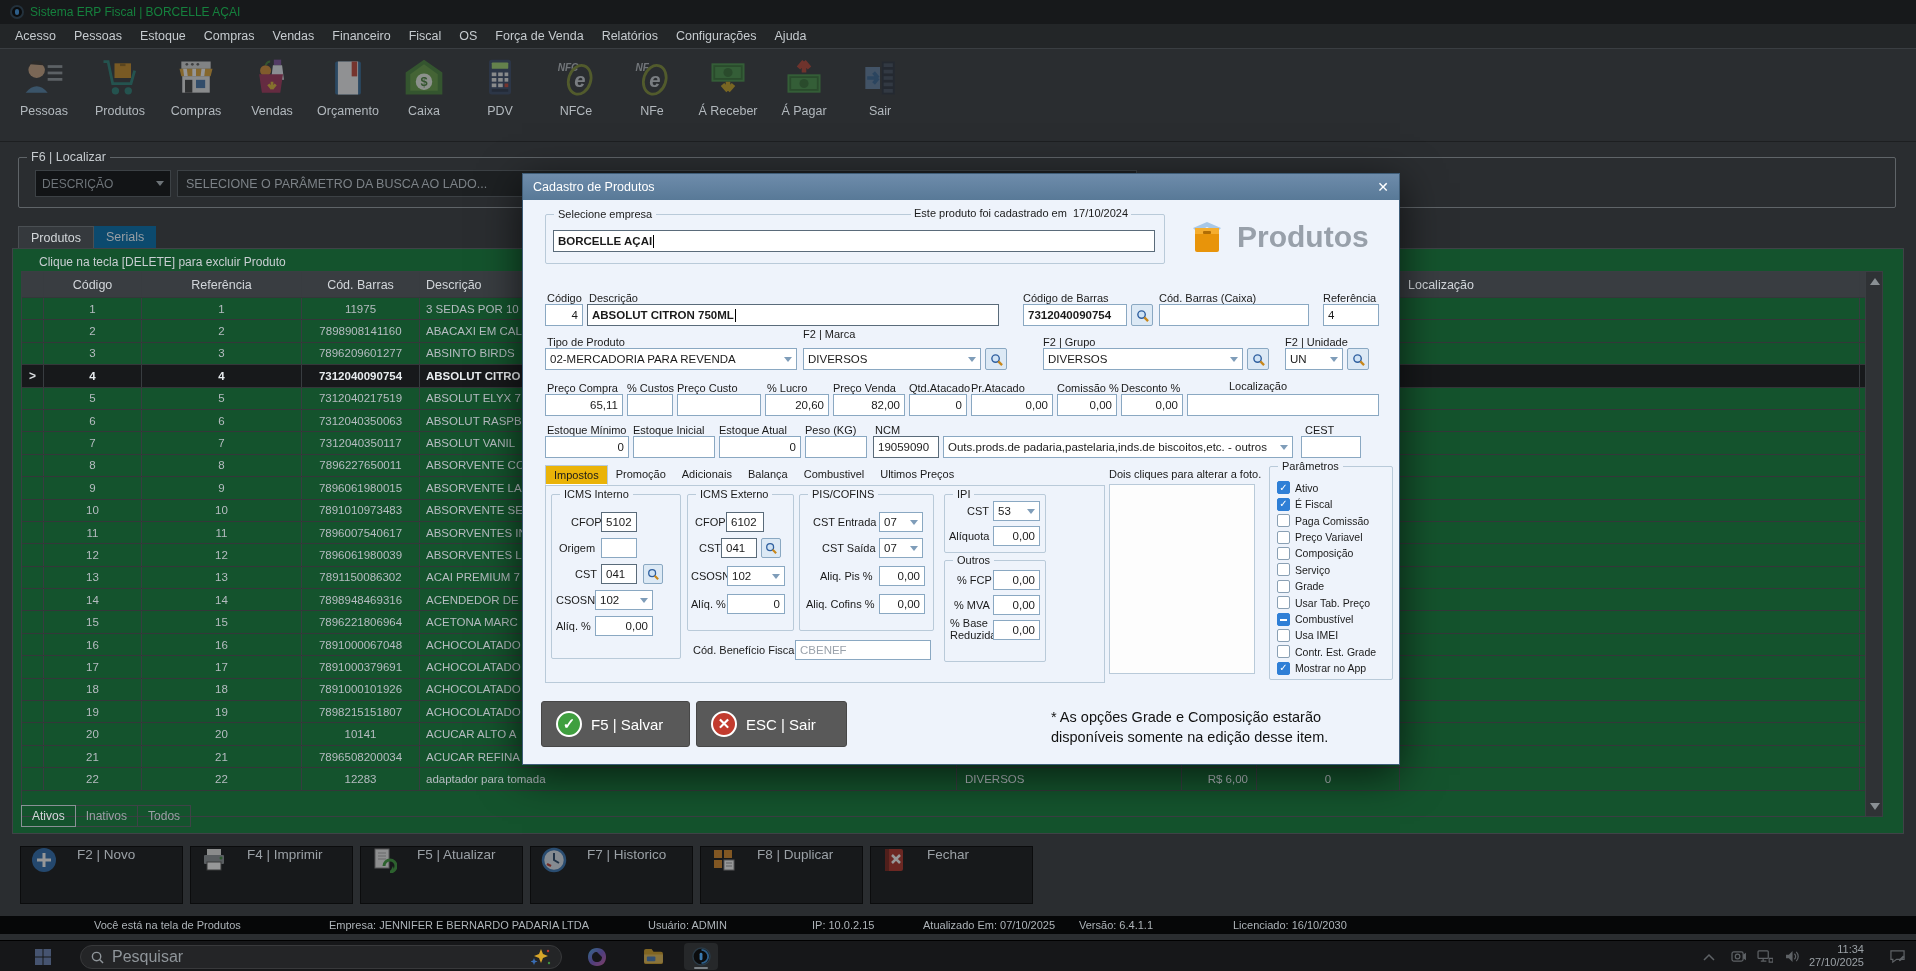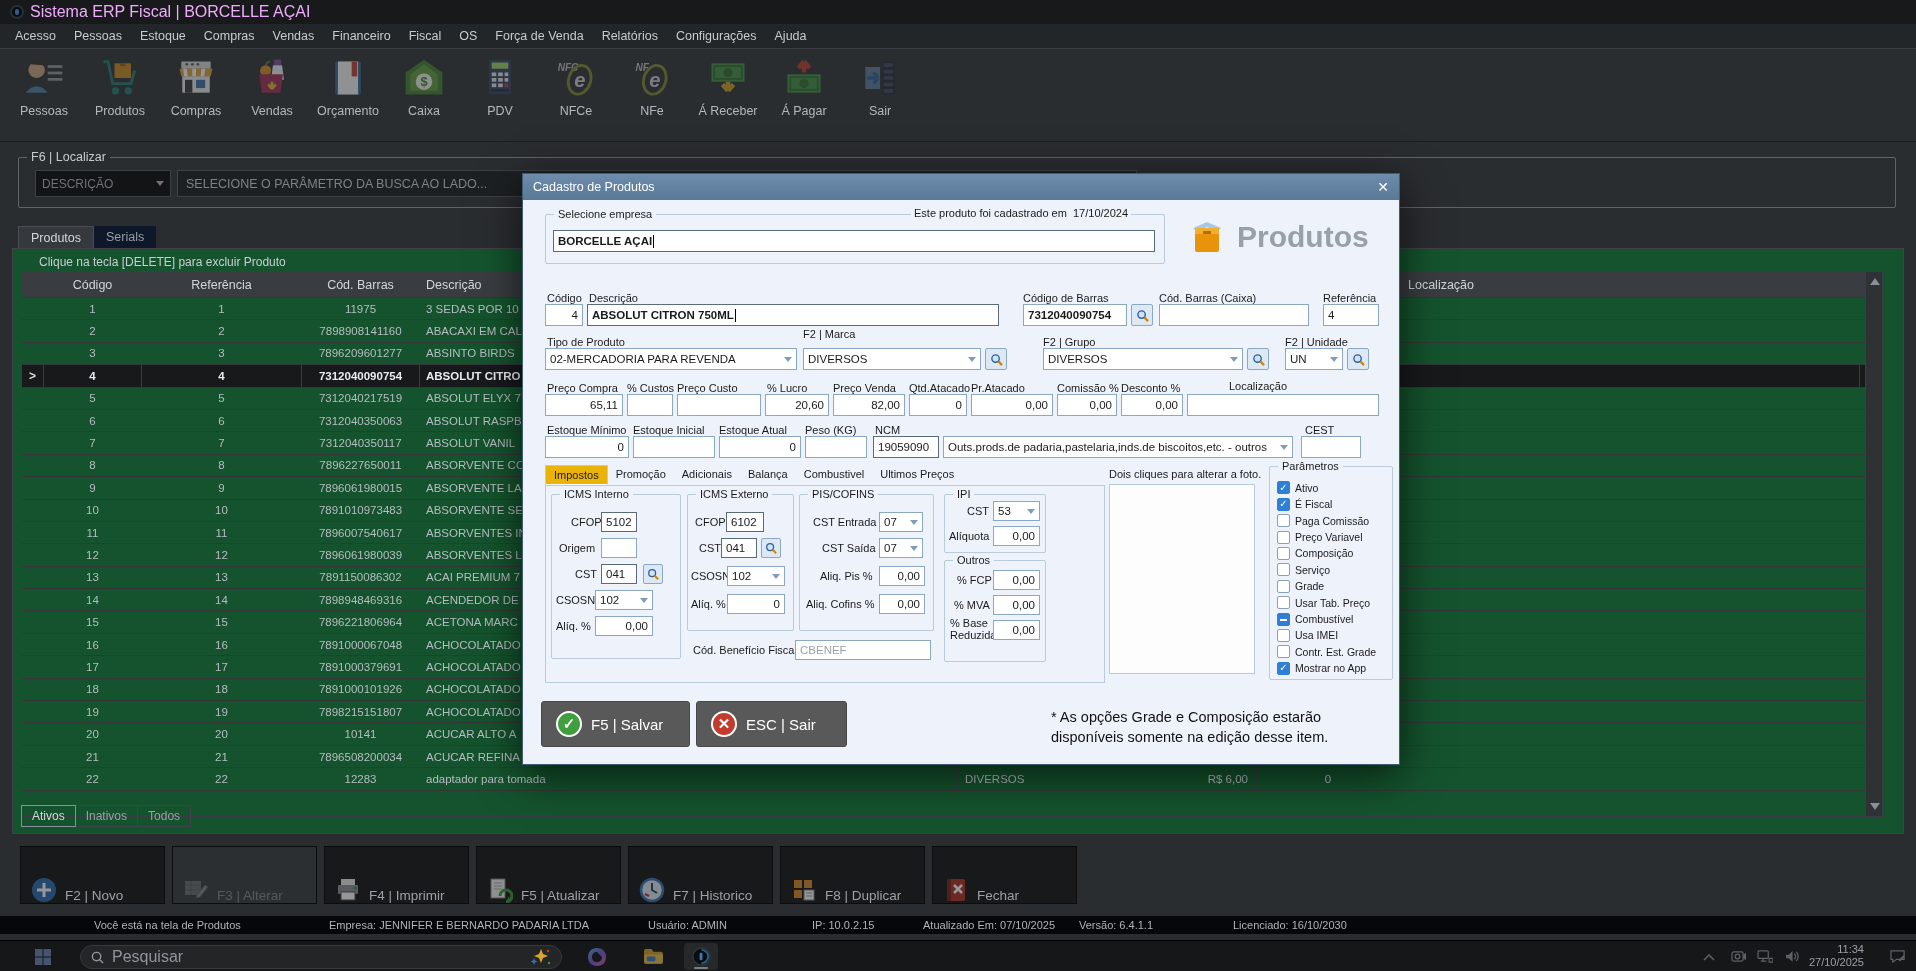--- a/index.html
+++ b/index.html
@@ -1,38 +1,38 @@
 <!DOCTYPE html>
 <html><head>
 <meta charset="utf-8">
 <style>
 *{margin:0;padding:0;box-sizing:border-box}
 html,body{width:1916px;height:971px}
 body{position:relative;font-family:"Liberation Sans",sans-serif;background:#2a2d30;overflow:hidden;color:#b6bcc1}
 
 
 .titlebar{position:absolute;left:0;top:0;width:1916px;height:24px;background:#17191b;display:flex;align-items:center;padding-left:10px;gap:6px}
-.titlebar .apptitle{font-size:16px;color:#f0abfc}
+.titlebar .apptitle{font-size:12px;color:#15803d}
 .appdot{width:14px;height:14px;border-radius:50%;background:#0b0c0d;border:2px solid #23313c;position:relative}
 .appdot:after{content:"";position:absolute;left:3px;top:2px;width:4px;height:6px;border-radius:2px;background:#2e5f8a}
 .menubar{position:absolute;left:0;top:24px;width:1916px;height:24px;background:#232628;display:flex;align-items:center;padding-left:6px}
 .menubar .mi{font-size:12.5px;color:#c6cbcf;padding:3px 9px;cursor:default}
 .toolbar{position:absolute;left:0;top:48px;width:1916px;height:94px;background:#2a2d30;border-top:1px solid #3a3e42;border-bottom:1px solid #1d1f21;display:flex;align-items:flex-start;padding:6px 0 0 6px}
 .tbi{width:76px;display:flex;flex-direction:column;align-items:center;gap:3px}
 .tbi svg{opacity:.5}
 .tbi .tlab{font-size:12.5px;color:#b2b8bd;white-space:nowrap}
 
 fieldset.locate{position:absolute;left:18px;top:150px;width:1878px;height:58px;border:1px solid #5f6468;border-radius:2px;padding:0}
 fieldset.locate legend{font-size:12.5px;color:#c6cbcf;margin-left:8px;padding:0 4px}
 .combo-dark{position:absolute;left:16px;top:6px;width:136px;height:27px;background:#121416;border:1px solid #3c4145;color:#6d7378;font-size:12px;display:flex;align-items:center;justify-content:space-between;padding:0 6px}
 .combo-dark .dn{width:0;height:0;border-left:4px solid transparent;border-right:4px solid transparent;border-top:5px solid #6d7378}
 .search-dark{position:absolute;left:158px;top:6px;width:960px;height:27px;background:#1d2022;border:1px solid #3c4145;color:#7c8287;font-size:12.5px;display:flex;align-items:center;padding:0 8px}
 
 .listtabs{position:absolute;left:18px;top:226px;display:flex}
-.ltab{font-size:12.5px;color:#989ea3;padding:4px 12px;background:#0f172a}
+.ltab{font-size:12.5px;color:#989ea3;padding:4px 12px;background:#0c4a6e}
 .ltab.active{background:#35393d;color:#d3d7da;border:1px solid #4a4f53;border-bottom:none}
 
 .panel{position:absolute;left:12px;top:248px;width:1892px;height:586px;background:#14532d;border:1px solid #3f4347}
 .hint{position:absolute;left:26px;top:6px;font-size:12px;color:#c9ced2}
 .grid{position:absolute;left:8px;top:22px;width:1862px;height:546px;border:1px solid #3a3e42}
 .grow{display:flex;height:22.4px;border-bottom:1px solid #343739}
 .grow .cell{border-right:1px solid #383c40;font-size:11.5px;display:flex;align-items:center;overflow:hidden;white-space:nowrap}
 .ghead{height:26px;background:#393d41}
 .ghead .cell{font-size:12.5px;color:#d2d6da;justify-content:center}
 .c-gut{width:22px;flex:none;justify-content:center}
@@ -52,21 +52,21 @@
 .vscroll{position:absolute;right:0;top:0;width:17px;height:100%;background:#2f3235;border-left:1px solid #3a3e42}
 .arr-up,.arr-dn{position:absolute;left:4px;width:0;height:0;border-left:5px solid transparent;border-right:5px solid transparent}
 .arr-up{top:6px;border-bottom:7px solid #8a9094}
 .arr-dn{bottom:6px;border-top:7px solid #8a9094}
 .filtertabs{position:absolute;left:8px;bottom:6px;display:flex}
 .ftab{font-size:12px;color:#9aa0a5;padding:3px 10px;border:1px solid #3f4347;border-left:none}
 .ftab:first-child{border-left:1px solid #3f4347}
 .ftab.active{color:#d3d7da;border:1px solid #8a9096}
 
 .actions{position:absolute;left:20px;top:846px;display:flex;gap:7px}
-.abtn{width:145px;height:58px;background:#17191b;border:1px solid #0b0c0d;display:flex;align-items:flex-end;gap:8px;padding-left:10px}
+.abtn{width:163px;height:58px;background:#17191b;border:1px solid #0b0c0d;display:flex;align-items:flex-start;gap:20px;padding-left:10px}
 .abtn svg{opacity:.55;flex:none}
 .abtn .alab{font-size:13.5px;color:#9ba1a6;white-space:nowrap}
 .abtn.disabled{background:#2c2f32}
 .abtn.disabled .alab{color:#54595d}
 .abtn.disabled svg{opacity:.25}
 
 .statusbar{position:absolute;left:0;top:916px;width:1916px;height:18px;background:#060708}
 .statusbar span{position:absolute;top:3px;font-size:11px;color:#aeb4b9;white-space:nowrap}
 
 
@@ -584,28 +584,20 @@
   </div>
 
   <div class="actions">
     <div class="abtn">
       <svg width="26" height="26" viewBox="0 0 26 26">
           <circle cx="13" cy="13" r="12" fill="#2f6fb2"></circle>
           <path d="M13 6 v14 M6 13 h14" stroke="#fff" stroke-width="3"></path>
         </svg>
       <span class="alab">F2 | Novo</span>
     </div>
-    <div class="abtn disabled">
-      <svg width="26" height="26" viewBox="0 0 26 26">
-          <rect x="2" y="4" width="16" height="14" fill="#9aa0a5"></rect>
-          <path d="M2 8 h16 M2 13 h16 M8 4 v14" stroke="#6a7075" stroke-width="1"></path>
-          <path d="M14 18 L22 8 l3 2 -8 10 -4 1z" fill="#c8cdd2" stroke="#6a7075"></path>
-        </svg>
-      <span class="alab">F3 | Alterar</span>
-    </div>
     <div class="abtn">
       <svg width="26" height="26" viewBox="0 0 26 26">
           <rect x="6" y="2" width="14" height="6" fill="#e8e8e8"></rect>
           <rect x="3" y="8" width="20" height="9" rx="1" fill="#8f959a"></rect>
           <rect x="6" y="15" width="14" height="8" fill="#fff" stroke="#555"></rect>
           <circle cx="20" cy="11" r="1.5" fill="#3f8f3f"></circle>
         </svg>
       <span class="alab">F4 | Imprimir</span>
     </div>
     <div class="abtn">

